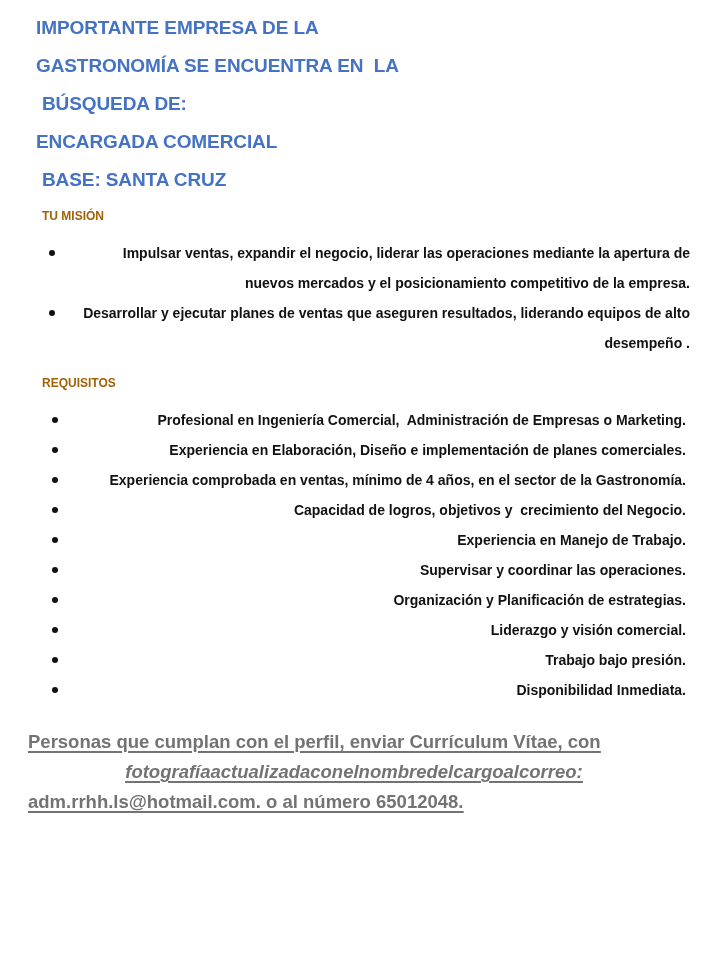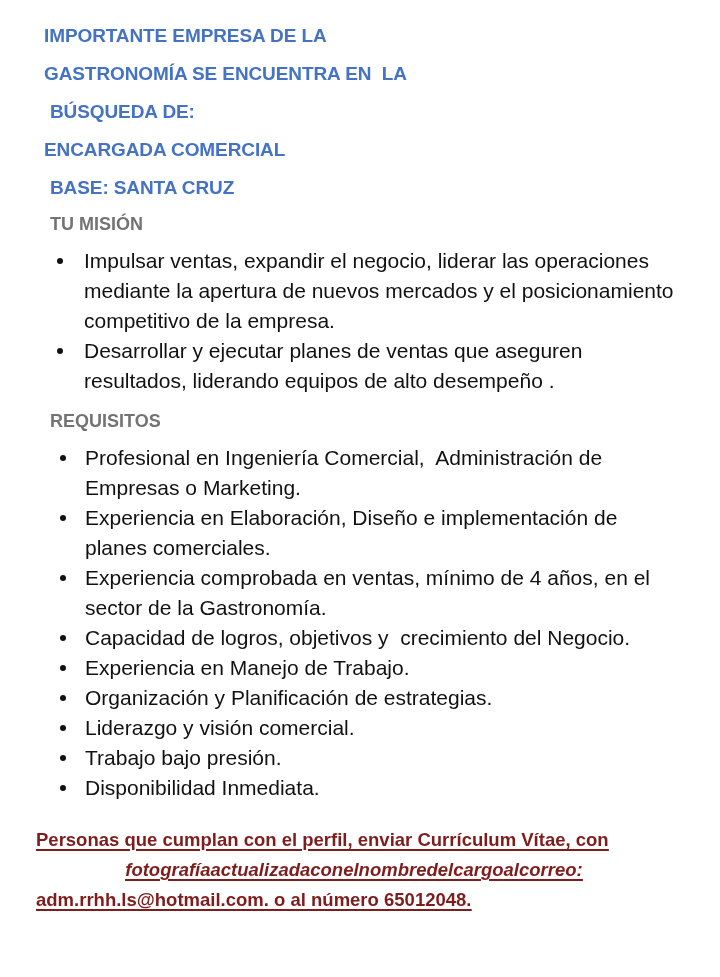--- a/index.html
+++ b/index.html
@@ -15,21 +15,21 @@
     font-family: "Liberation Sans", sans-serif;
     color: #111111;
     -webkit-font-smoothing: antialiased;
   }
   .page {
     position: relative;
     width: 720px;
     height: 977px;
     background: #ffffff;
     box-sizing: border-box;
-    padding: 8px;
+    padding: 0;
   }
 
   
   .heading {
     color: #4472c4;
     font-weight: 800;
     font-size: 19px;
     letter-spacing: -0.1px;
     line-height: 38px;
     margin: 0;
@@ -37,47 +37,47 @@
     font-family: "Liberation Sans", sans-serif;
   }
   .heading.indent-0 { padding-left: 36px; }
   .heading.indent-1 { padding-left: 42px; }
 
   .head-block {
     padding-top: 9px;
   }
 
   .section-title {
-    color: #737373;
+    color: #a16207;
     font-weight: 800;
-    font-size: 18px;
+    font-size: 12px;
     line-height: 22px;
     padding-left: 42px;
     margin: 0;
     white-space: pre;
   }
   .section-title.mision { margin-top: 6px; margin-bottom: 11px; }
   .section-title.requisitos { margin-top: 14px; margin-bottom: 11px; }
 
   
   ul.bullets {
     list-style: none;
     margin: 0;
     padding: 0;
   }
   ul.bullets li {
     position: relative;
-    font-weight: 400;
-    font-size: 21px;
+    font-weight: 700;
+    font-size: 14px;
     line-height: 30px;
     color: #111111;
     margin: 0 0 0 0;
     padding-left: 76px;
     padding-right: 34px;
-    text-align: left;
+    text-align: right;
   }
   ul.bullets li .bullet-dot {
     position: absolute;
     left: 49px;
     top: 12px;
     width: 6px;
     height: 6px;
     border-radius: 50%;
     background: #111111;
   }
@@ -88,21 +88,21 @@
 
   .nowrap-text { white-space: pre-wrap; }
 
   
   .footer-note {
     margin: 0;
     padding: 0 40px 0 28px;
     font-weight: 800;
     font-size: 18.5px;
     line-height: 30px;
-    color: #7f1d1d;
+    color: #737373;
     text-align: justify;
     text-justify: inter-word;
     text-decoration: underline;
     text-underline-offset: 3px;
     text-decoration-thickness: 2px;
   }
   .footer-note .line {
     display: block;
     text-decoration: underline;
     text-underline-offset: 3px;
@@ -156,20 +156,24 @@
       <span class="bullet-dot"></span>
       <span class="nowrap-text">Experiencia comprobada en ventas, mínimo de 4 años, en el sector de la Gastronomía.</span>
     </li>
     <li>
       <span class="bullet-dot"></span>
       <span class="nowrap-text">Capacidad de logros, objetivos y  crecimiento del Negocio.</span>
     </li>
     <li>
       <span class="bullet-dot"></span>
       <span class="nowrap-text">Experiencia en Manejo de Trabajo.</span>
+    </li>
+    <li>
+      <span class="bullet-dot"></span>
+      <span class="nowrap-text">Supervisar y coordinar las operaciones.</span>
     </li>
     <li>
       <span class="bullet-dot"></span>
       <span class="nowrap-text">Organización y Planificación de estrategias.</span>
     </li>
     <li>
       <span class="bullet-dot"></span>
       <span class="nowrap-text">Liderazgo y visión comercial.</span>
     </li>
     <li>

